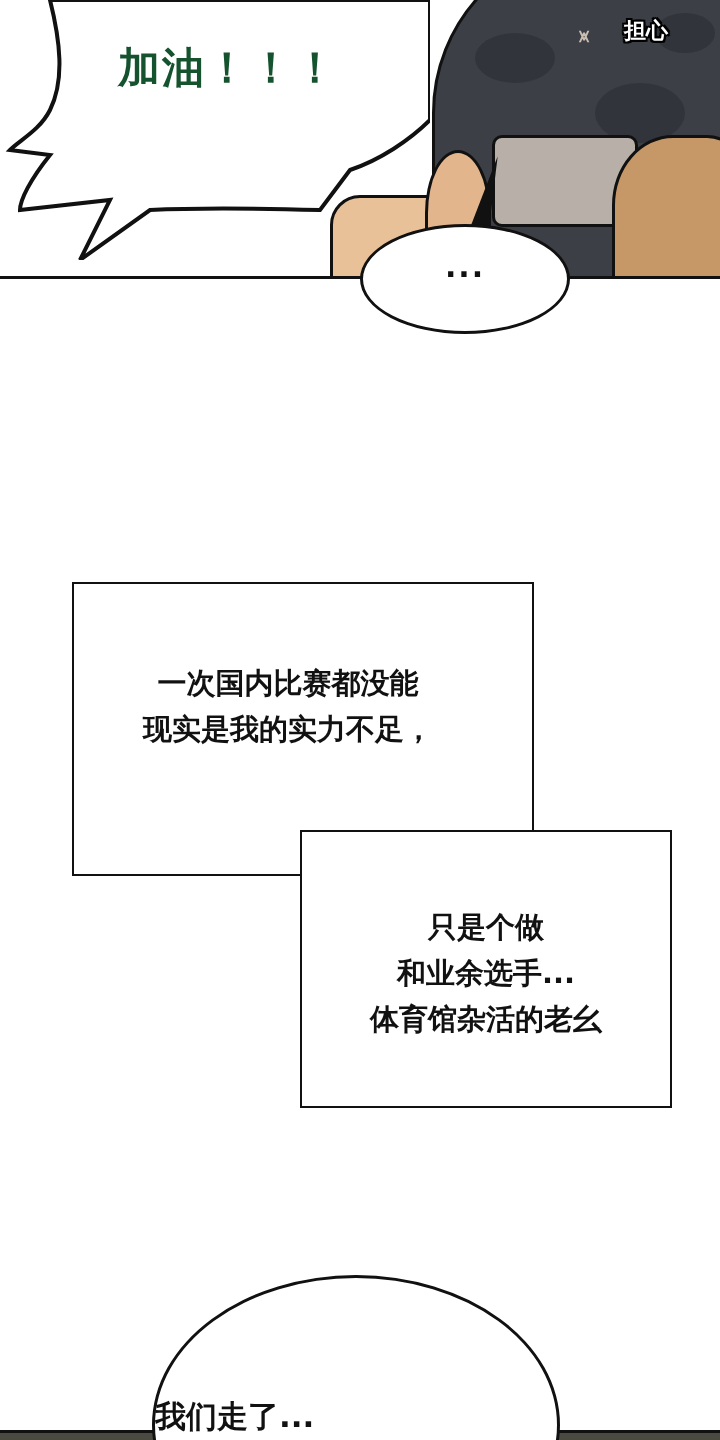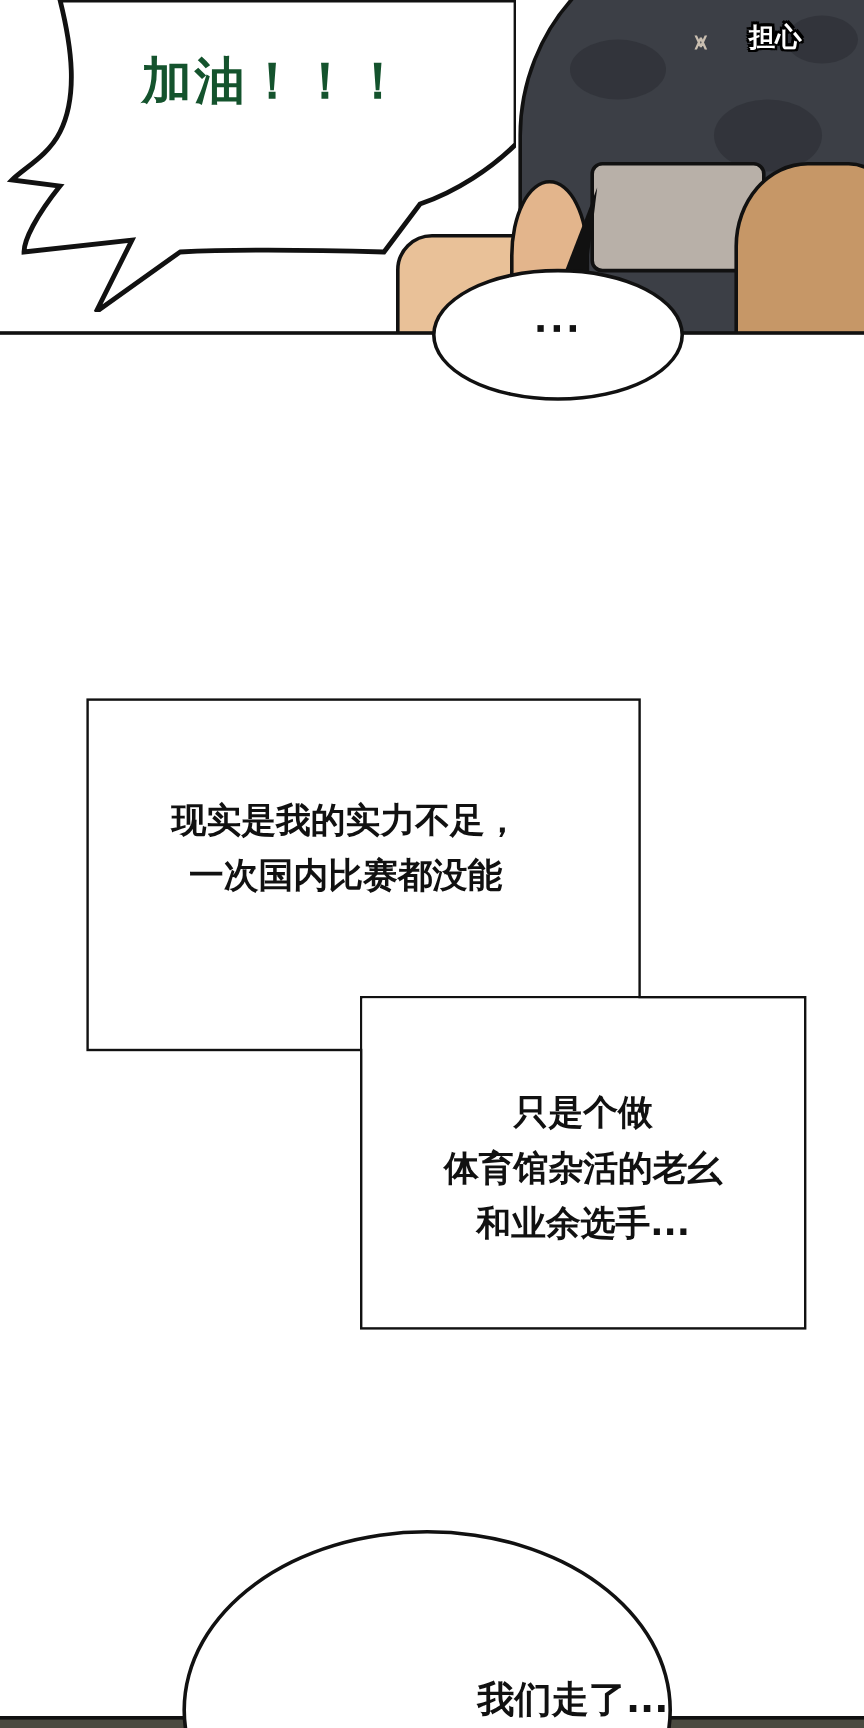--- a/index.html
+++ b/index.html
@@ -21,21 +21,21 @@
   .ellipsis-text { position: absolute; left: 0; right: 0; top: 30px; text-align: center; font-size: 30px; font-weight: bold; color: #111; letter-spacing: 2px; }
   .narration-box { position: absolute; background: #fff; border: 2px solid #111; box-sizing: border-box; }
   .nb1 { left: 72px; top: 582px; width: 462px; height: 294px; }
   .nb2 { left: 300px; top: 830px; width: 372px; height: 278px; }
   .nb-cover { position: absolute; left: 302px; top: 832px; width: 230px; height: 42px; background: #fff; z-index: 3; }
   .narr-text { position: absolute; font-size: 29px; font-weight: bold; color: #111; line-height: 46px; text-align: center; z-index: 4; }
   .nt1 { left: 72px; top: 660px; width: 432px; }
   .nt2 { left: 300px; top: 904px; width: 372px; }
   .bottom-strip { position: absolute; left: 0; top: 1430px; width: 720px; height: 10px; background: #4a4a40; border-top: 3px solid #111; }
   .final-bubble { position: absolute; left: 152px; top: 1275px; width: 408px; height: 300px; background: #fff; border: 3px solid #111; border-radius: 50%; box-sizing: border-box; z-index: 5; }
-  .final-text { position: absolute; left: 0; right: 0; top: 118px; text-align: right; font-size: 31px; font-weight: bold; color: #111; }
+  .final-text { position: absolute; left: 0; right: 0; top: 118px; text-align: left; font-size: 31px; font-weight: bold; color: #111; }
 </style>
 </head>
 <body>
 
 <div class="panel-top">
   <div class="torso">
     <div class="camo" style="left:40px;top:90px;width:80px;height:50px;"></div>
     <div class="camo" style="left:160px;top:140px;width:90px;height:60px;"></div>
     <div class="camo" style="left:70px;top:220px;width:70px;height:50px;"></div>
     <div class="camo" style="left:220px;top:70px;width:60px;height:40px;"></div>
@@ -57,25 +57,25 @@
 <div class="ellipsis-tail"></div>
 <div class="ellipsis-bubble">
   <div class="ellipsis-text">···</div>
 </div>
 
 <div class="narration-box nb1"></div>
 <div class="narration-box nb2"></div>
 <div class="nb-cover"></div>
 
 <div class="narr-text nt1">
+  <div>一次国内比赛都没能</div>
   <div>现实是我的实力不足，</div>
-  <div>一次国内比赛都没能</div>
 </div>
 <div class="narr-text nt2">
   <div>只是个做</div>
+  <div>和业余选手...</div>
   <div>体育馆杂活的老幺</div>
-  <div>和业余选手...</div>
 </div>
 
 <div class="bottom-strip"></div>
 <div class="final-bubble">
   <div class="final-text">我们走了...</div>
 </div>
 
 </body></html>

